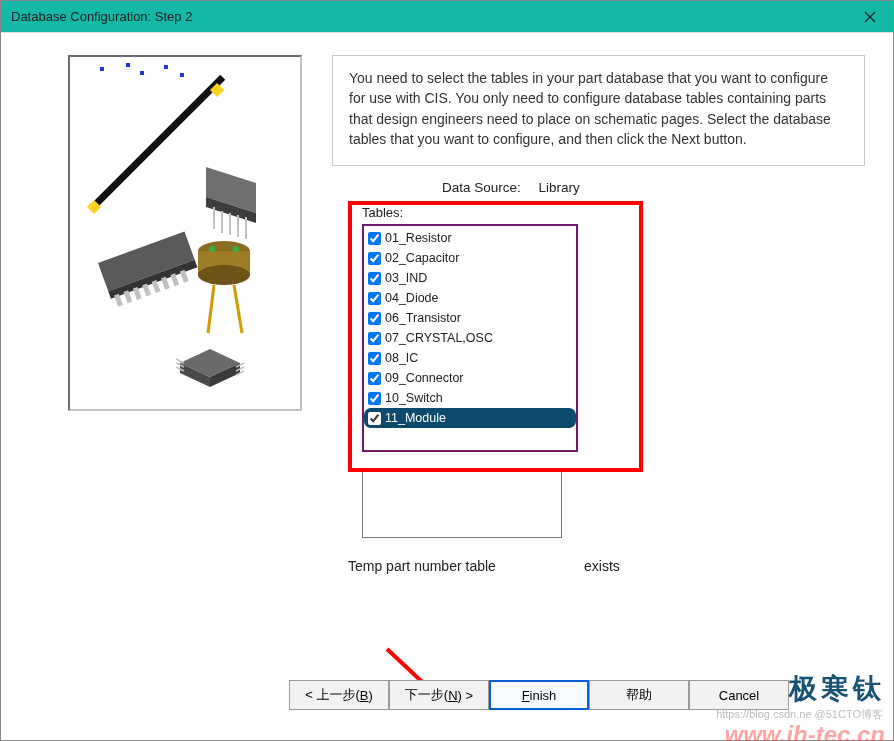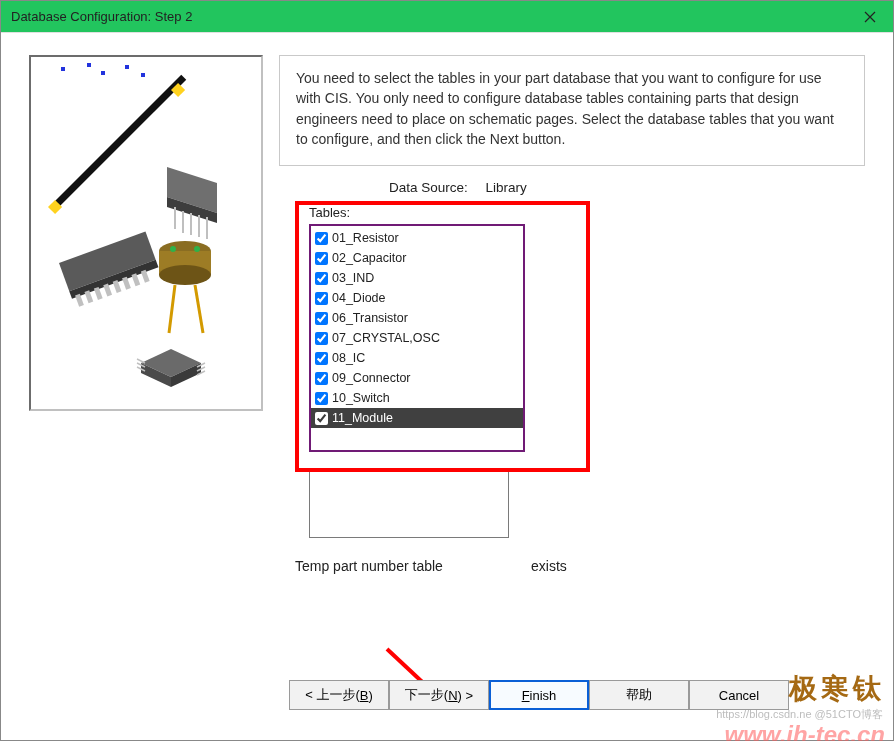--- a/index.html
+++ b/index.html
@@ -3,32 +3,32 @@
 <meta charset="utf-8">
 <style>
   * { box-sizing: border-box; }
   html, body { margin:0; padding:0; font-family: "Microsoft YaHei", "Segoe UI", Tahoma, sans-serif; font-size:13px; color:#222; background:#d6d6d6;}
   .window {
     width:894px; height:741px; background:#fff; border:1px solid #888;
     position:relative; display:flex; flex-direction:column;
   }
   .titlebar {
     height:32px; display:flex; align-items:center; justify-content:space-between;
-    padding:0 0 0 10px; border-bottom:1px solid #e0e0e0; background:#22c55e;
+    padding:0 0 0 10px; border-bottom:1px solid #e0e0e0; background:#14b8a6;
   }
   .titlebar-title { font-size:13px; }
   .close-btn {
     width:46px; height:32px; display:flex; align-items:center; justify-content:center;
     cursor:pointer;
   }
   .body {
     flex:1; display:flex; flex-direction:column; padding:22px 28px 10px 28px;
     position:relative;
   }
-  .top-row { display:flex; gap:16px; }
+  .top-row { display:flex; gap:30px;margin-left:39px; }
   .illustration-frame {
     width:234px; height:356px; border:2px inset #c0c0c0; background:#fff;
     position:relative; overflow:hidden;
   }
   .right-col { flex:1; display:flex; flex-direction:column; }
   .instr-box {
     border:1px solid #c9c9c9; padding:12px 16px 16px 16px; background:#fafafa00;
     font-size:14px; color:#333; line-height:1.45;
     font-family: "Microsoft YaHei","Segoe UI",sans-serif;
   }
@@ -52,21 +52,21 @@
     padding:2px 0;
   }
   .tbl-item {
     display:flex; align-items:center; height:20px; padding:0 4px; font-size:12.5px;
     white-space:nowrap;
   }
   .tbl-item input[type=checkbox]{
     width:13px; height:13px; margin:0 4px 0 0;
   }
   .tbl-item.selected{
-    background:#404040; color:#fff;
+    background:#0c4a6e; color:#fff;border-radius:7px;
   }
   .tbl-item.selected input[type=checkbox]{
     accent-color:#fff;
   }
   .scrollspace {
     width:200px; height:66px; border:1px solid #7a7a7a; border-top:none;
     background:#fff;
   }
   .temp-row {
     display:flex; font-size:14px; margin:20px 0 0 16px;align-items:flex-end;
@@ -88,21 +88,21 @@
     font-family: "Microsoft YaHei","Segoe UI",sans-serif;
     cursor:pointer;
   }
   .wbtn .ul { text-decoration: underline; }
   .wbtn.primary{
     border:2px solid #0a5fd6; background:#f7fbff;
   }
   
   .wm1 {
     position:absolute; right:8px; top:637px;
-    font-size:28px; color:#a16207; font-weight:600;
+    font-size:28px; color:#0c4a6e; font-weight:600;
     font-family: "SimSun","Microsoft YaHei",serif; letter-spacing:4px;
     opacity:.95;
   }
   .wm2 {
     position:absolute; right:8px; top:688px;
     font-size:24px; font-style:italic; font-weight:600;
     color:#ff5a5a; opacity:.55; font-family: Arial, sans-serif;
   }
   .wm-cto{
     position:absolute; right:10px; top:674px;

